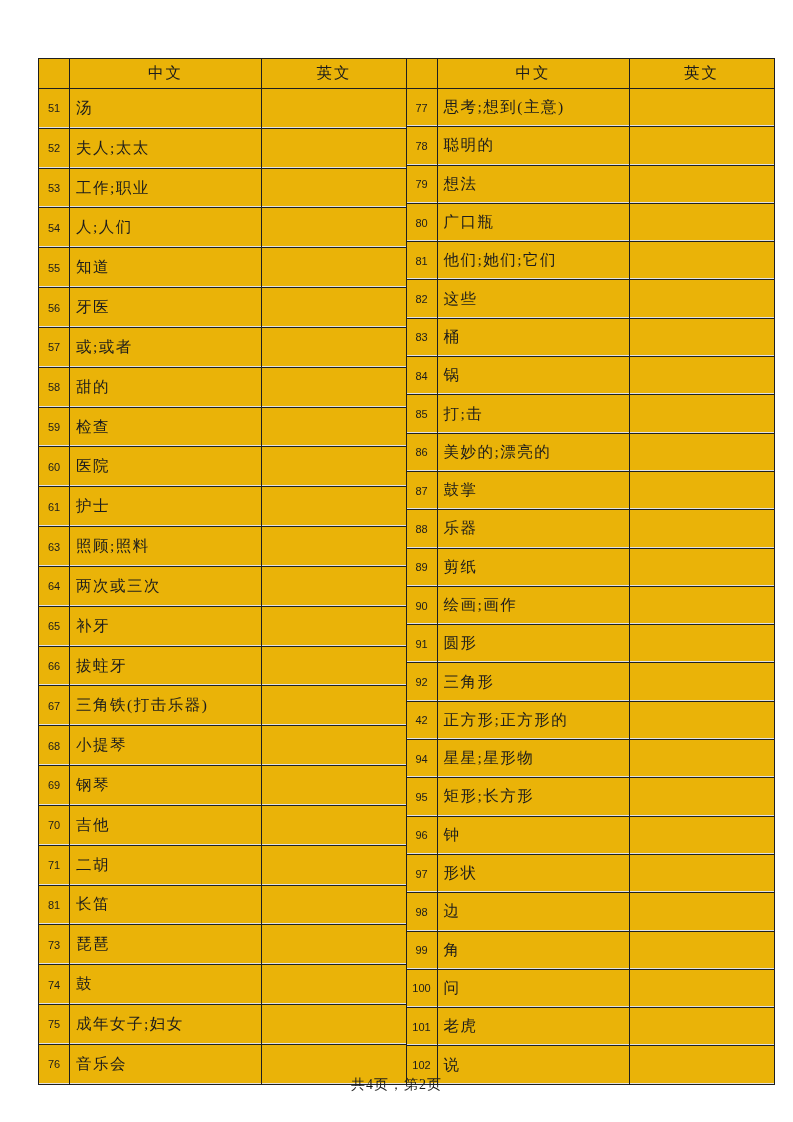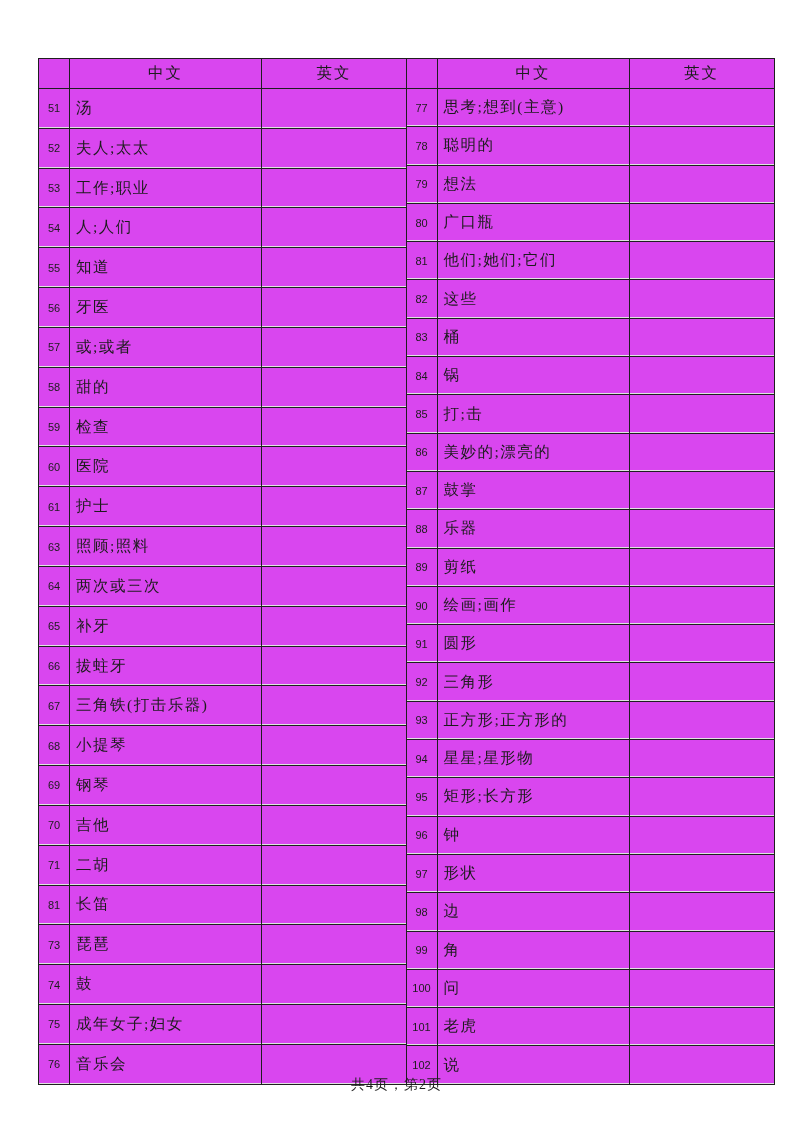--- a/index.html
+++ b/index.html
@@ -11,21 +11,21 @@
     color:#1c1c1c;
     overflow:hidden;
   }
   .tables-wrap {
     position:absolute; left:38px; top:58px;
     display:flex; flex-direction:row;
   }
   table.vocab-table {
     border-collapse:collapse;
     table-layout:fixed;
-    background:#d946ef;
+    background:#eab308;
   }
   table.vocab-table + table.vocab-table { margin-left:-1.5px; }
   .vocab-table th, .vocab-table td {
     border:1.5px solid #1f1f1f;
     padding:0;
     overflow:hidden;
     white-space:nowrap;
   }
   .vocab-table th { height:29px; font-weight:normal; }
   .vocab-table td { height:37.3px; }
@@ -270,21 +270,21 @@
             <td class="num">91</td>
             <td class="cn">圆形</td>
             <td class="en"></td>
           </tr>
           <tr>
             <td class="num">92</td>
             <td class="cn">三角形</td>
             <td class="en"></td>
           </tr>
           <tr>
-            <td class="num">93</td>
+            <td class="num">42</td>
             <td class="cn">正方形;正方形的</td>
             <td class="en"></td>
           </tr>
           <tr>
             <td class="num">94</td>
             <td class="cn">星星;星形物</td>
             <td class="en"></td>
           </tr>
           <tr>
             <td class="num">95</td>

